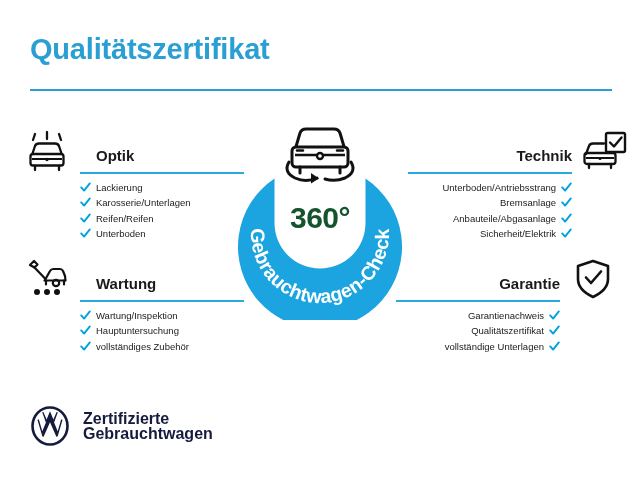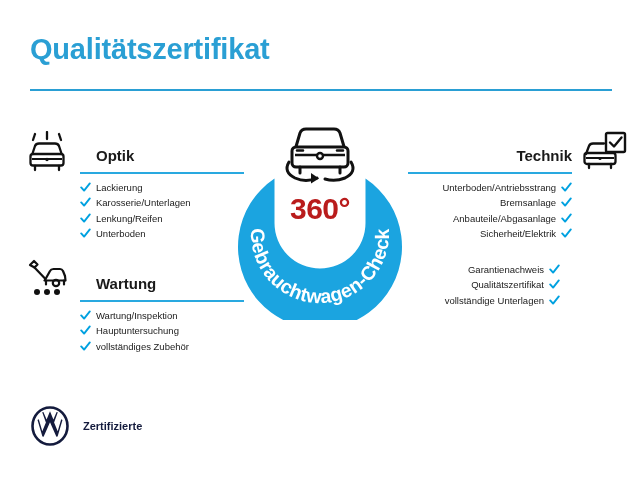--- a/index.html
+++ b/index.html
@@ -120,26 +120,26 @@
     left: 224px;
     top: 148px;
     width: 192px;
     height: 172px;
   }
   .badge svg { display: block; }
 
   .badge-degrees {
     position: absolute;
     left: 0;
-    top: 44px;
+    top: 53px;
     width: 192px;
     text-align: center;
     font-size: 30px;
     font-weight: bold;
-    color: #b91c1c;
+    color: #14532d;
     letter-spacing: -0.5px;
   }
 
   .badge-car {
     position: absolute;
     left: 49px;
     top: -30px;
     width: 94px;
     height: 70px;
   }
@@ -152,21 +152,21 @@
     display: flex;
     align-items: center;
   }
   .vw-mark {
     width: 40px;
     height: 40px;
     flex: 0 0 auto;
   }
   .footer-text {
     margin-left: 13px;
-    font-size: 11px;
+    font-size: 16px;
     font-weight: bold;
     color: #141b3d;
     line-height: 15px;
   }
   .footer-text div { white-space: nowrap; }
 </style>
 </head>
 <body>
 
 <div class="page">
@@ -210,21 +210,21 @@
             </svg>
           </span>
         <span>Karosserie/Unterlagen</span>
       </li>
       <li>
         <span class="chk">
             <svg viewBox="0 0 11 11" width="11" height="11">
               <path d="M1.2 5.4 L4.1 8.6 L9.8 1.4" stroke="#00a1e0" stroke-width="1.9" fill="none" stroke-linecap="round" stroke-linejoin="round"></path>
             </svg>
           </span>
-        <span>Lenkung/Reifen</span>
+        <span>Reifen/Reifen</span>
       </li>
       <li>
         <span class="chk">
             <svg viewBox="0 0 11 11" width="11" height="11">
               <path d="M1.2 5.4 L4.1 8.6 L9.8 1.4" stroke="#00a1e0" stroke-width="1.9" fill="none" stroke-linecap="round" stroke-linejoin="round"></path>
             </svg>
           </span>
         <span>Unterboden</span>
       </li>
     </ul>
@@ -326,20 +326,30 @@
             <svg viewBox="0 0 11 11" width="11" height="11">
               <path d="M1.2 5.4 L4.1 8.6 L9.8 1.4" stroke="#00a1e0" stroke-width="1.9" fill="none" stroke-linecap="round" stroke-linejoin="round"></path>
             </svg>
           </span>
         <span>Sicherheit/Elektrik</span>
       </li>
     </ul>
   </div>
 
   <div class="section sec-garantie right">
+    <div class="sec-head">
+      <span class="sec-icon">
+        <svg viewBox="0 0 46 42" width="46" height="42">
+          <path d="M23 2 L38 7 L38 20 Q38 31 23 38 Q8 31 8 20 L8 7 Z" stroke="#111" stroke-width="2.6" fill="none" stroke-linejoin="round"></path>
+          <path d="M16 18.5 L21 24 L31 12.5" stroke="#111" stroke-width="2.6" fill="none" stroke-linecap="round" stroke-linejoin="round"></path>
+        </svg>
+      </span>
+      <span class="sec-title">Garantie</span>
+      <span class="sec-underline"></span>
+    </div>
     <ul class="sec-list">
       <li>
         <span class="chk">
             <svg viewBox="0 0 11 11" width="11" height="11">
               <path d="M1.2 5.4 L4.1 8.6 L9.8 1.4" stroke="#00a1e0" stroke-width="1.9" fill="none" stroke-linecap="round" stroke-linejoin="round"></path>
             </svg>
           </span>
         <span>Garantienachweis</span>
       </li>
       <li>
@@ -401,16 +411,17 @@
                  L26.4 30.8 L20 16.2
                  L13.6 30.8 L12.4 30.6
                  L7.5 13.9 L8.8 13.2
                  L12.3 25.2 L15.9 16.4
                  L12.2 6.3 L13.4 5.9
                  L16.6 13.4 Z" fill="#141b3d"></path>
       </svg>
     </span>
     <span class="footer-text">
       <div>Zertifizierte</div>
+      <div>Gebrauchtwagen</div>
     </span>
   </div>
 
 </div>
 
 </body></html>

